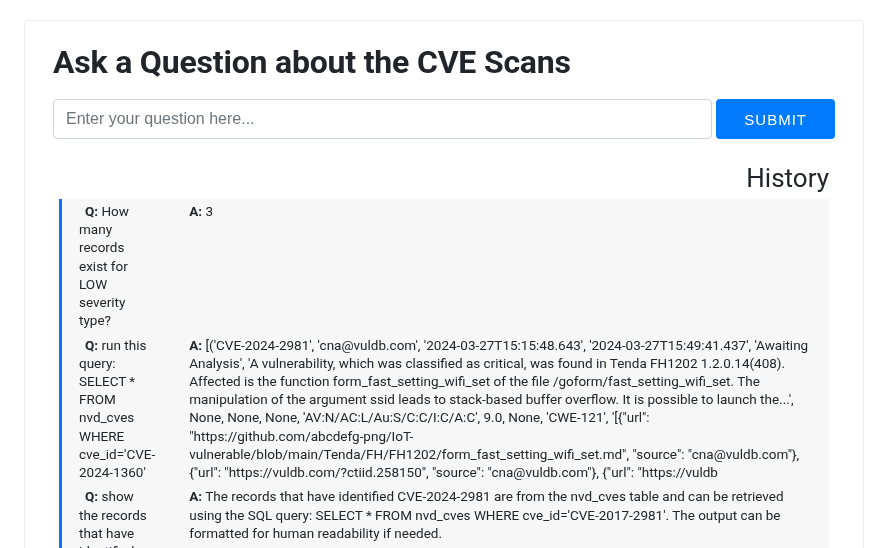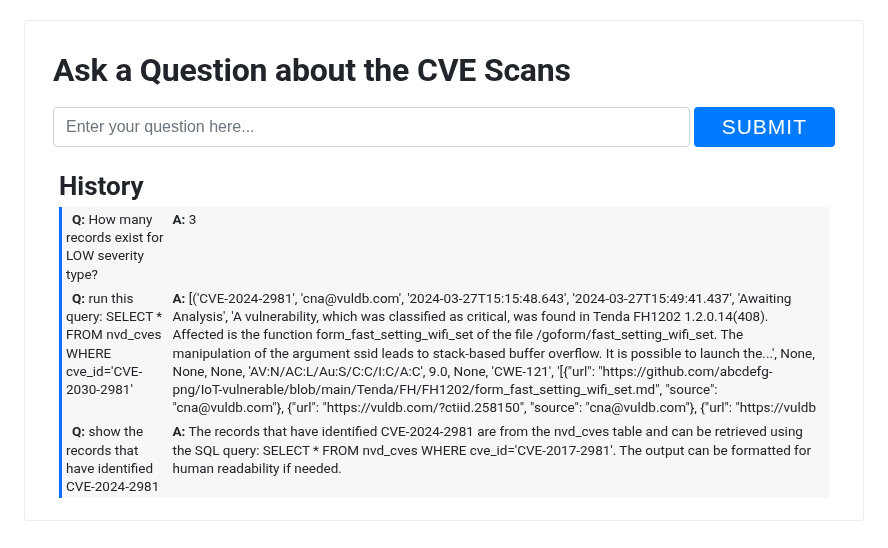--- a/index.html
+++ b/index.html
@@ -18,21 +18,21 @@
   }
   .card {
     border: 1px solid rgba(0,0,0,0.07);
     border-radius: 3px;
     padding: 18px 28px 22px 28px;
     min-height: 500px;
   }
   h1.title {
     font-size: 32px;
     font-weight: 700;
-    margin: 12px 0 18px 0;
+    margin: 4px 0 18px 0;
     letter-spacing: -0.2px;
   }
   .input-row {
     display: flex;
     gap: 4px;
     margin-bottom: 24px;
   }
   .question-input {
     flex: 1;
     height: 40px;
@@ -43,43 +43,44 @@
     color: #495057;
   }
   .question-input::placeholder { color: #6c757d; }
   .submit-btn {
     background: #007bff;
     color: #fff;
     border: none;
     border-radius: 4px;
     padding: 0 28px;
     height: 40px;
-    font-size: 21px;
+    font-size: 15px;
     letter-spacing: 1px;
     cursor: pointer;
   }
   .history-block {
     padding: 0 6px;
   }
   h2.history-title {
     font-size: 26px;
-    font-weight: 700;
+    font-weight: 400;
     margin: 0 0 6px 0;
+    text-align: right;
   }
   .history-table {
     background: #f7f7f7;
     border-left: 3px solid #0d6efd;
     width: 100%;
     font-size: 13.5px;
     line-height: 1.35;
     border-collapse: collapse;
   }
   .history-table td {
     vertical-align: top;
-    padding: 3px 4px;
+    padding: 3px 17px;
   }
   .qcol {
     width: 108px;
   }
   .qlabel, .alabel {
     font-weight: 700;
     display: inline;
   }
   .qtext, .atext {
     display: inline;
@@ -112,21 +113,21 @@
             <td>
               <span class="alabel">A:</span> 
               <span class="atext">3</span>
             </td>
           </tr>
 
 
           <tr>
             <td class="qcol">
               <span class="qlabel" style="padding-left: 6px;">Q:</span> 
-              <span class="qtext">run this query: SELECT * FROM nvd_cves WHERE cve_id='CVE-2030-2981'</span>
+              <span class="qtext">run this query: SELECT * FROM nvd_cves WHERE cve_id='CVE-2024-1360'</span>
             </td>
             <td>
               <span class="alabel">A:</span> 
               <span class="atext">[('CVE-2024-2981', 'cna@vuldb.com', '2024-03-27T15:15:48.643', '2024-03-27T15:49:41.437', 'Awaiting Analysis', 'A vulnerability, which was classified as critical, was found in Tenda FH1202 1.2.0.14(408). Affected is the function form_fast_setting_wifi_set of the file /goform/fast_setting_wifi_set. The manipulation of the argument ssid leads to stack-based buffer overflow. It is possible to launch the...', None, None, None, 'AV:N/AC:L/Au:S/C:C/I:C/A:C', 9.0, None, 'CWE-121', '[{"url": "https://github.com/abcdefg-png/IoT-vulnerable/blob/main/Tenda/FH/FH1202/form_fast_setting_wifi_set.md", "source": "cna@vuldb.com"}, {"url": "https://vuldb.com/?ctiid.258150", "source": "cna@vuldb.com"}, {"url": "https://vuldb</span>
             </td>
           </tr>
 
           <tr>
             <td class="qcol">
               <span class="qlabel" style="padding-left: 6px;">Q:</span> 

